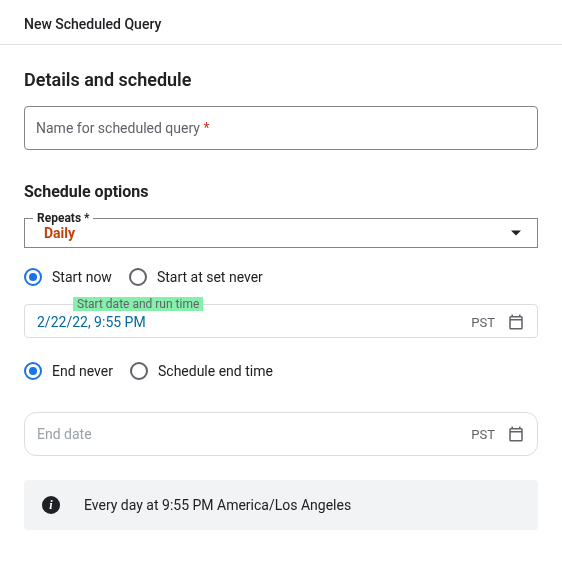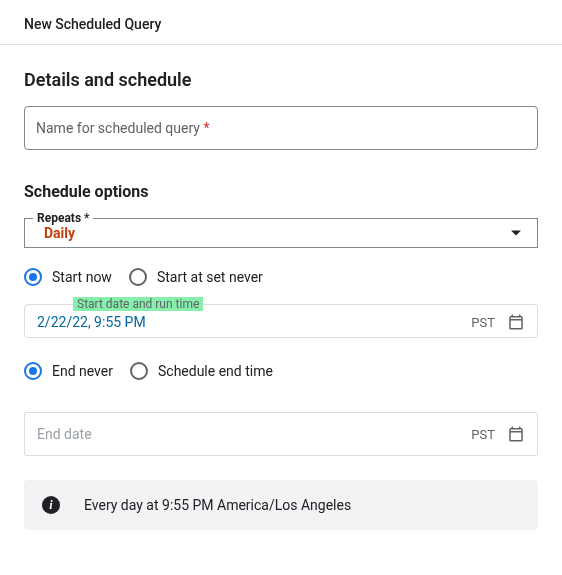--- a/index.html
+++ b/index.html
@@ -23,21 +23,21 @@
     .radio { display: flex; align-items: center; gap: 10px; cursor: pointer; font-size: 14px; }
     .radio-circle { width: 18px; height: 18px; border-radius: 50%; border: 2px solid #5f6368; position: relative; flex-shrink: 0; }
     .radio-circle.selected { border-color: #1a73e8; }
     .radio-circle.selected::after { content: ""; position: absolute; width: 8px; height: 8px; background: #1a73e8; border-radius: 50%; top: 50%; left: 50%; transform: translate(-50%, -50%); }
     .date-input-wrap { position: relative; border: 1px solid #dadce0; border-radius: 4px; padding: 8px 12px 6px 12px; margin-top: 18px; display: flex; align-items: center; background: #fff; }
     .date-floating { position: absolute; top: -8px; left: 8px; background: #86efac; padding: 0 4px; font-size: 12px; color: #5f6368; margin-left: 40px; }
     .date-value { flex: 1; font-size: 14px; color: #0369a1; border: none; outline: none; background: transparent; }
     .date-value.placeholder { color: #9aa0a6; }
     .tz { font-size: 13px; color: #5f6368; margin-right: 12px; }
     .cal-icon { width: 18px; height: 18px; color: #5f6368; flex-shrink: 0; }
-    .date-input-plain { position: relative; border: 1px solid #dadce0; border-radius: 2px; padding: 12px 12px; margin-top: 32px; display: flex; align-items: center; background: #fff; }
+    .date-input-plain { position: relative; border: 1px solid #dadce0; border-radius: 12px; padding: 12px 12px; margin-top: 32px; display: flex; align-items: center; background: #fff; }
     .info-bar { background: #f1f3f4; border-radius: 4px; padding: 16px 18px; margin-top: 24px; display: flex; align-items: center; gap: 24px; }
     .info-icon { width: 18px; height: 18px; border-radius: 50%; background: #202124; color: #fff; display: flex; align-items: center; justify-content: center; font-size: 12px; font-weight: bold; font-style: italic; font-family: Georgia, serif; flex-shrink: 0; }
     .info-text { font-size: 14px; color: #202124; }
   </style>
 </head>
 <body>
 
 <div class="header">
   <div class="page-title">New Scheduled Query</div>
 </div>

